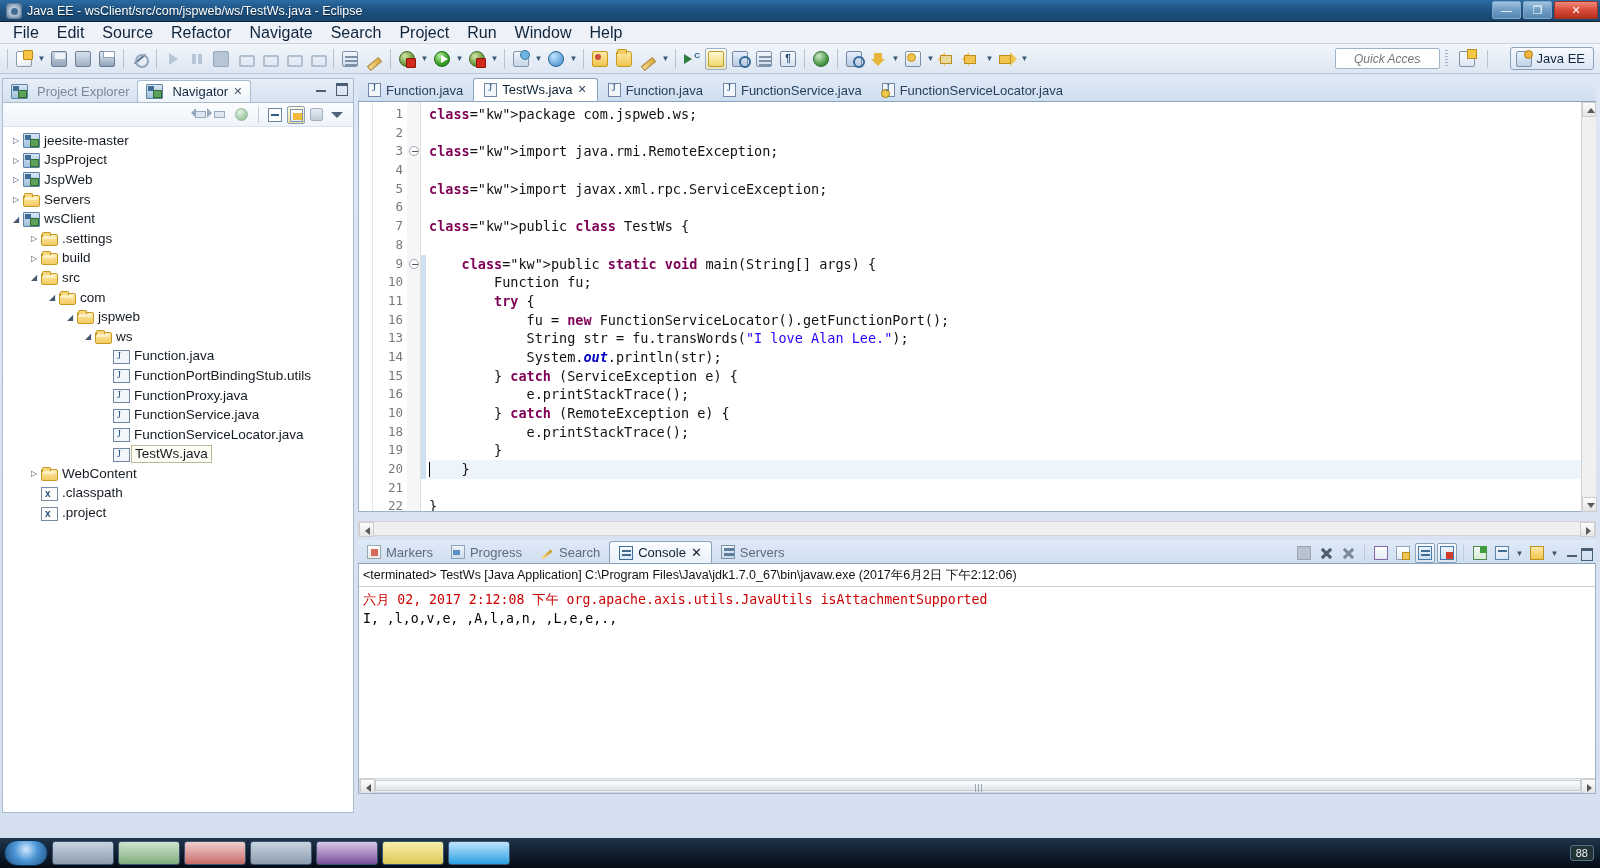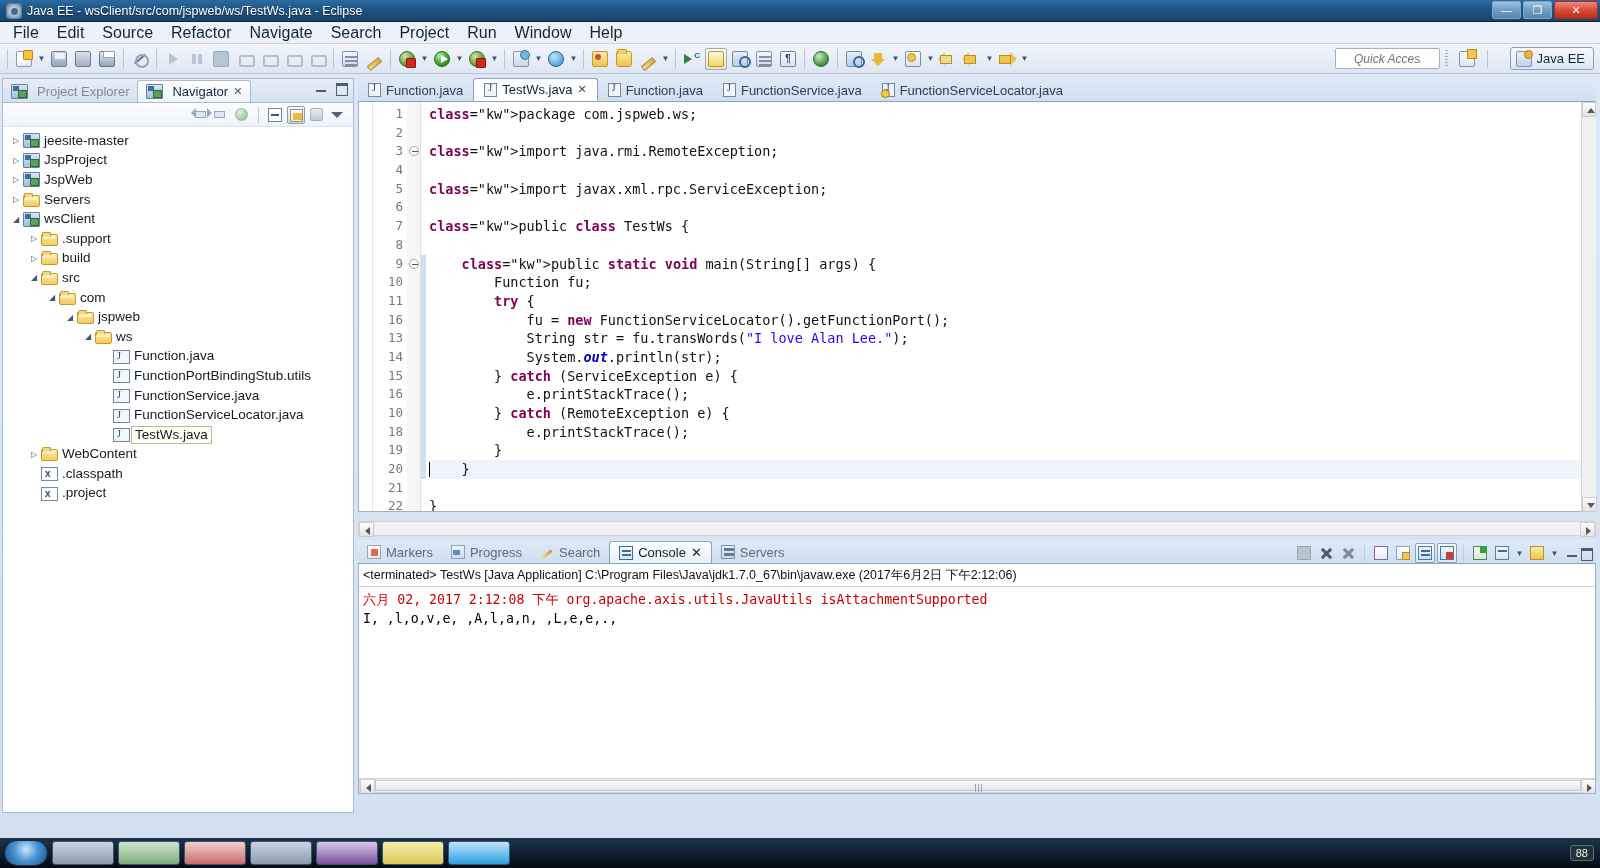--- a/index.html
+++ b/index.html
@@ -597,21 +597,21 @@
             <span class="tlabel">Servers</span>
           </div>
           <div class="trow" style="padding-left: 6px;">
             <span class="twist">◢</span>
             <span class="ticon i-proj"></span>
             <span class="tlabel">wsClient</span>
           </div>
           <div class="trow" style="padding-left: 24px;">
             <span class="twist">▷</span>
             <span class="ticon i-folder"></span>
-            <span class="tlabel">.support</span>
+            <span class="tlabel">.settings</span>
           </div>
           <div class="trow" style="padding-left: 24px;">
             <span class="twist">▷</span>
             <span class="ticon i-folder"></span>
             <span class="tlabel">build</span>
           </div>
           <div class="trow" style="padding-left: 24px;">
             <span class="twist">◢</span>
             <span class="ticon i-folder"></span>
             <span class="tlabel">src</span>
@@ -633,20 +633,25 @@
           </div>
           <div class="trow" style="padding-left: 96px;">
             <span class="twist"></span>
             <span class="ticon i-java"></span>
             <span class="tlabel">Function.java</span>
           </div>
           <div class="trow" style="padding-left: 96px;">
             <span class="twist"></span>
             <span class="ticon i-java"></span>
             <span class="tlabel">FunctionPortBindingStub.utils</span>
+          </div>
+          <div class="trow" style="padding-left: 96px;">
+            <span class="twist"></span>
+            <span class="ticon i-java"></span>
+            <span class="tlabel">FunctionProxy.java</span>
           </div>
           <div class="trow" style="padding-left: 96px;">
             <span class="twist"></span>
             <span class="ticon i-java"></span>
             <span class="tlabel">FunctionService.java</span>
           </div>
           <div class="trow" style="padding-left: 96px;">
             <span class="twist"></span>
             <span class="ticon i-java"></span>
             <span class="tlabel">FunctionServiceLocator.java</span>

